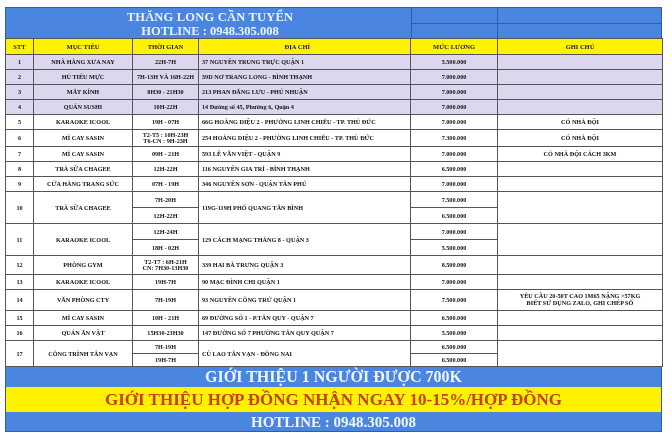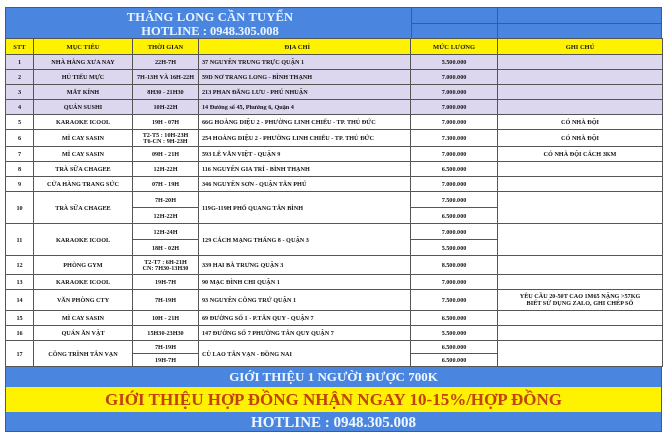--- a/index.html
+++ b/index.html
@@ -18,21 +18,21 @@
       white-space: nowrap; overflow: hidden; line-height: 1.15; }
     th { background: #fff200; height: 15px; text-align: center; color: #1a1a1a; font-size: 6.5px; }
     td.c { text-align: center; }
     td.l { text-align: left; }
     tr.lav td { background: #dcd6ee; }
     tr.wht td { background: #ffffff; }
     .banner { width: 657px; text-align: center; font-weight: bold; box-sizing: border-box;
       border-left: 1px solid #2f5da8; border-right: 1px solid #2f5da8; }
     .banner.blue { background: #4a86e0; color: #eef6ff; }
     .banner.yellow { background: #fff200; color: #c2410c; }
-    .b1 { height: 20px; font-size: 13px; line-height: 20px; }
+    .b1 { height: 20px; font-size: 16px; line-height: 20px; }
     .b2 { height: 25px; font-size: 17px; line-height: 25px; }
     .b3 { height: 20px; font-size: 15px; line-height: 20px; border-bottom: 1px solid #2f5da8; }
   </style>
 </head>
 <body>
 
 <div class="sheet">
   <div class="title-band">
     <div class="t1">THĂNG LONG CẦN TUYỂN</div>
     <div class="t2">HOTLINE : 0948.305.008</div>

